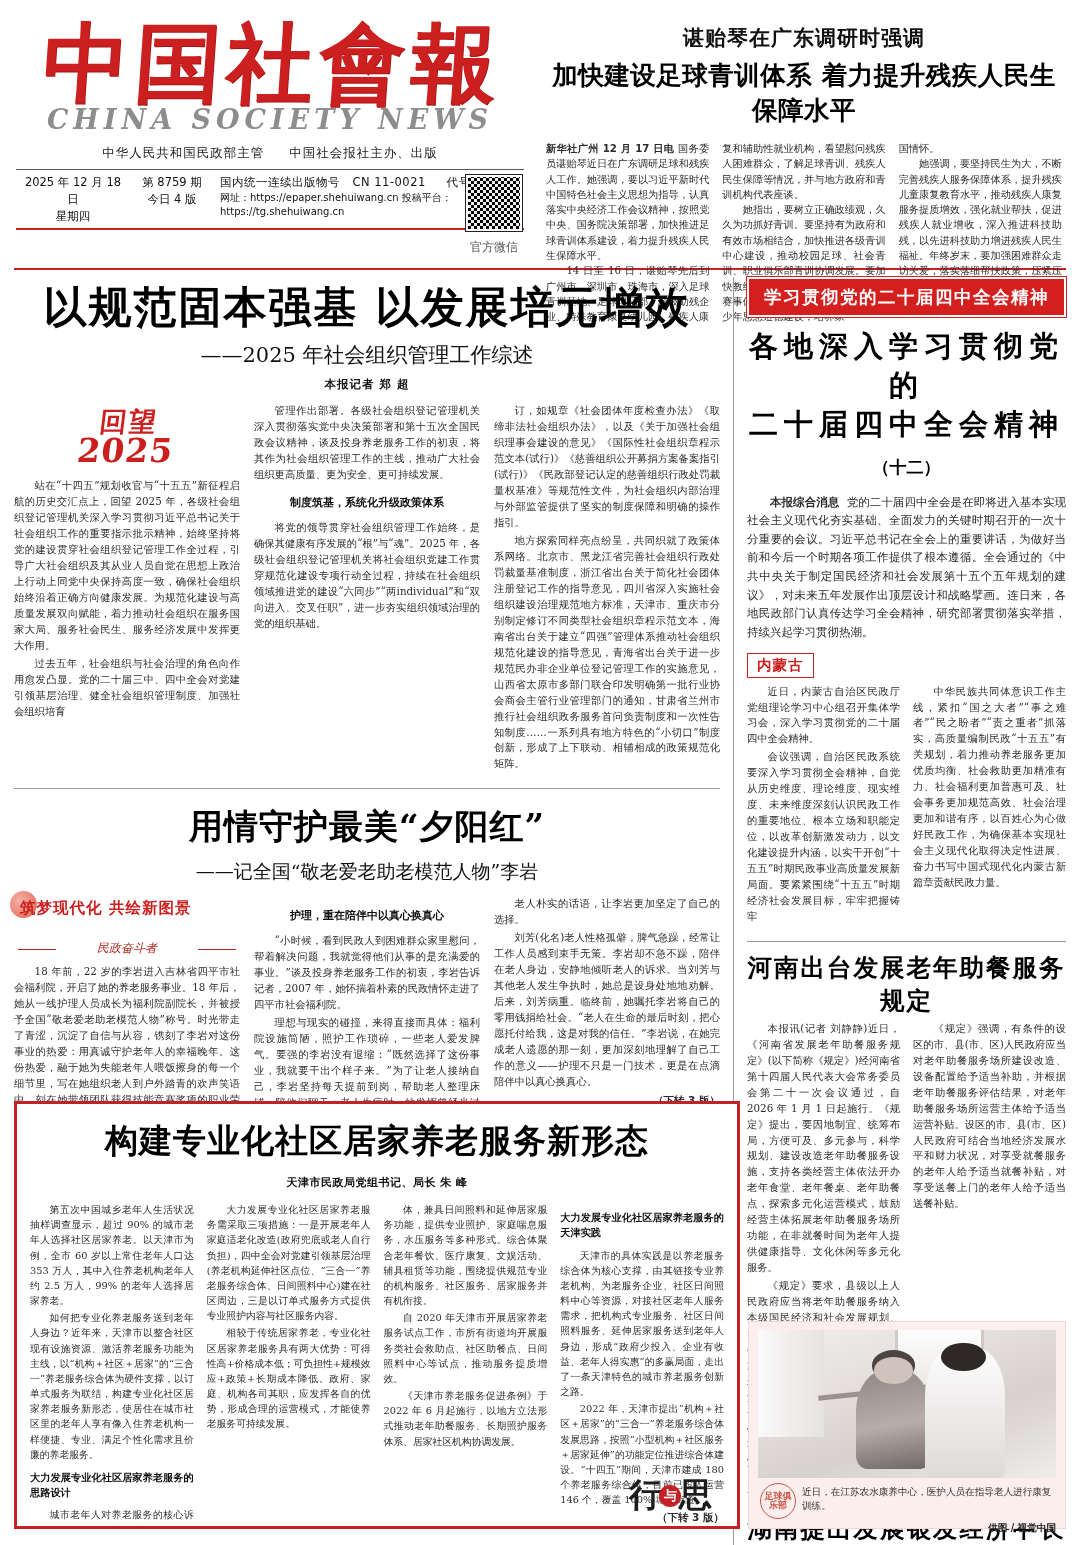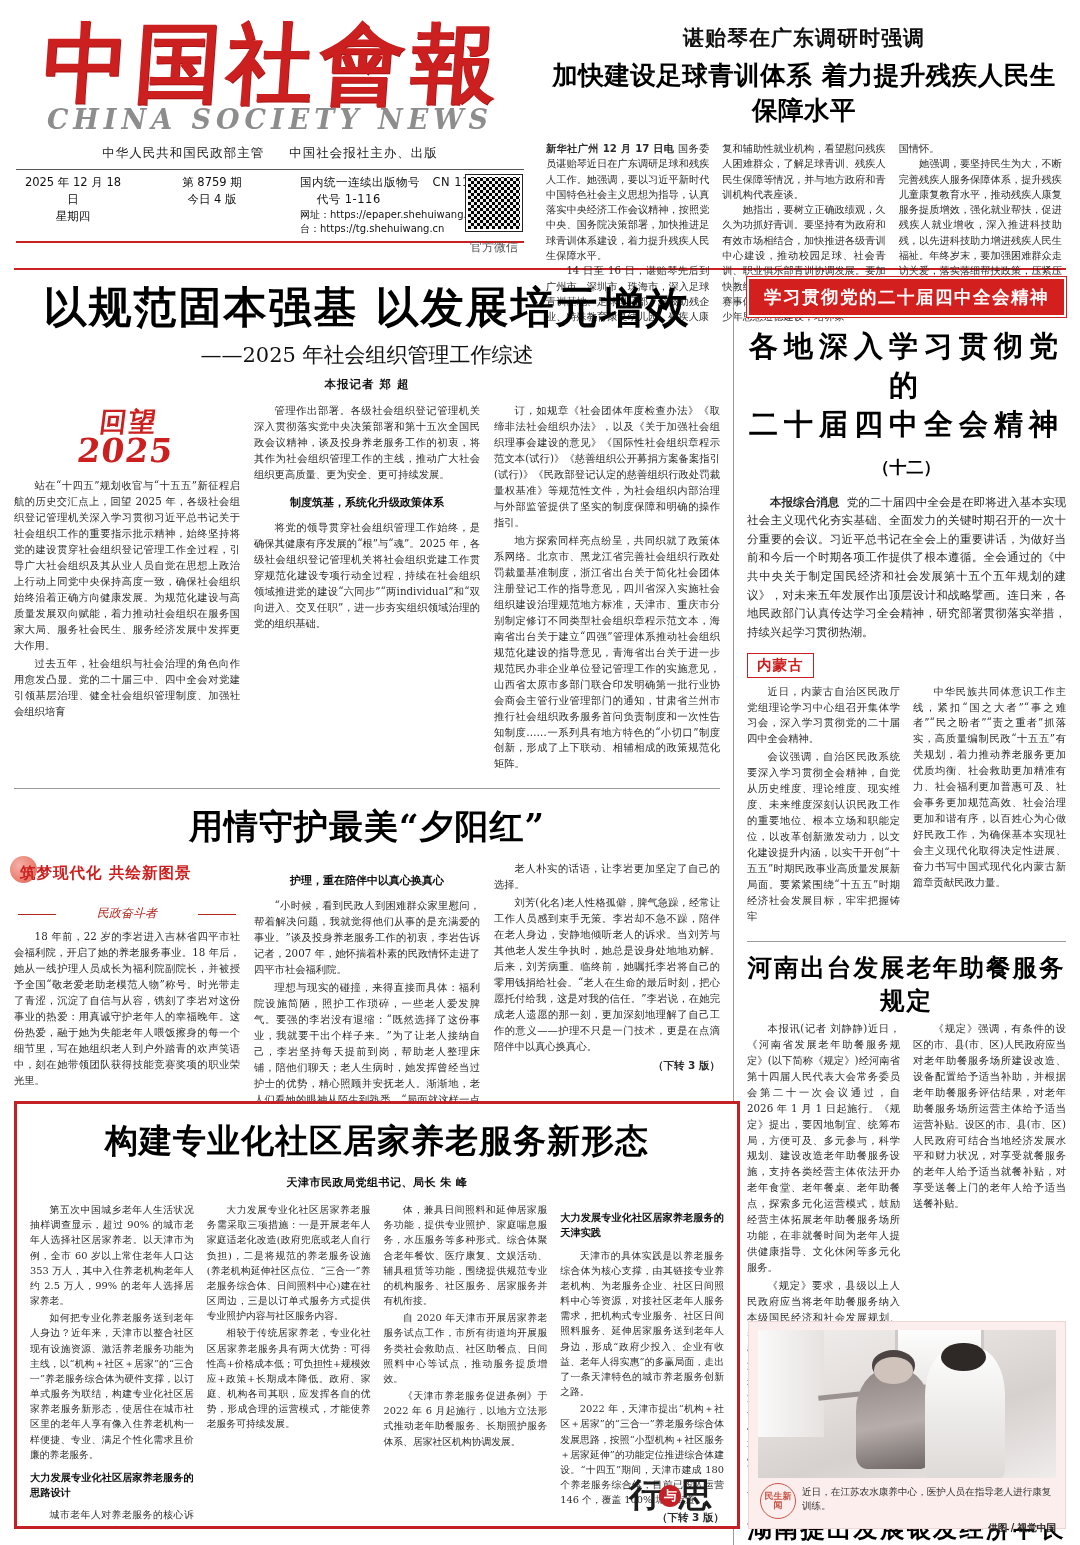--- a/index.html
+++ b/index.html
@@ -32,21 +32,21 @@
   }
   .mast-sub {
     font-family:"DejaVu Serif","Liberation Serif",serif;
     font-size:12.5px; color:#222; text-align:center;
     margin-top:10px; letter-spacing:1px;
   }
   .mast-sub span { margin:0 10px; }
   .mast-rule { border-top:1px solid #555; margin:7px 2px 0 2px; }
   .mast-info {
     display:flex; font-size:11.5px; color:#111;
-    padding-top:4px; line-height:1.45;gap:40px;
+    padding-top:4px; line-height:1.45;
   }
   .mi-col { padding:0 8px; }
   .mi-col.c1 { width:118px; text-align:center; }
   .mi-col.c2 { width:80px; text-align:center; }
   .mi-col.c3 { flex:1; }
   .mi-col.c3 .row1 { letter-spacing:.5px; }
   .mi-col.c3 .row2 { font-size:10px; }
   .mast-rule2 { border-top:2px solid #cc1f1f; margin:4px 2px 0 2px; }
 
   .qr-wrap { position:absolute; right:0; bottom:6px; width:64px; text-align:center; }
@@ -372,20 +372,21 @@
             <p>订，如规章《社会团体年度检查办法》《取缔非法社会组织办法》，以及《关于加强社会组织理事会建设的意见》《国际性社会组织章程示范文本(试行)》《慈善组织公开募捐方案备案指引(试行)》《民政部登记认定的慈善组织行政处罚裁量权基准》等规范性文件，为社会组织内部治理与外部监管提供了坚实的制度保障和明确的操作指引。</p>
             <p>地方探索同样亮点纷呈，共同织就了政策体系网络。北京市、黑龙江省完善社会组织行政处罚裁量基准制度，浙江省出台关于简化社会团体注册登记工作的指导意见，四川省深入实施社会组织建设治理规范地方标准，天津市、重庆市分别制定修订不同类型社会组织章程示范文本，海南省出台关于建立“四强”管理体系推动社会组织规范化建设的指导意见，青海省出台关于进一步规范民办非企业单位登记管理工作的实施意见，山西省太原市多部门联合印发明确第一批行业协会商会主管行业管理部门的通知，甘肃省兰州市推行社会组织政务服务首问负责制度和一次性告知制度……一系列具有地方特色的“小切口”制度创新，形成了上下联动、相辅相成的政策规范化矩阵。</p>
           </div>
         </div>
       </div>
 
       <div class="hr-thin"></div>
 
       <div>
         <div class="feat2-title">用情守护最美“夕阳红”</div>
+        <div class="feat2-sub">——记全国“敬老爱老助老模范人物”李岩</div>
 
         <div class="cols3">
           <div class="col">
             <div class="badge-block">
               <div class="badge-red">筑梦现代化 共绘新图景</div>
               <div class="badge-line">民政奋斗者</div>
             </div>
             <p>18 年前，22 岁的李岩进入吉林省四平市社会福利院，开启了她的养老服务事业。18 年后，她从一线护理人员成长为福利院副院长，并被授予全国“敬老爱老助老模范人物”称号。时光带走了青涩，沉淀了自信与从容，镌刻了李岩对这份事业的热爱：用真诚守护老年人的幸福晚年。这份热爱，融于她为失能老年人喂饭擦身的每一个细节里，写在她组织老人到户外踏青的欢声笑语中，刻在她带领团队获得技能竞赛奖项的职业荣光里。</p>
           </div>
 
@@ -458,21 +459,21 @@
 
     <div class="rb-cols">
       <div class="rb-col">
         <p>第五次中国城乡老年人生活状况抽样调查显示，超过 90% 的城市老年人选择社区居家养老。以天津市为例，全市 60 岁以上常住老年人口达 353 万人，其中入住养老机构老年人约 2.5 万人，99% 的老年人选择居家养老。</p>
         <p>如何把专业化养老服务送到老年人身边？近年来，天津市以整合社区现有设施资源、激活养老服务功能为主线，以“机构＋社区＋居家”的“三合一”养老服务综合体为硬件支撑，以订单式服务为联结，构建专业化社区居家养老服务新形态，使居住在城市社区里的老年人享有像入住养老机构一样便捷、专业、满足个性化需求且价廉的养老服务。</p>
         <div class="rb-sub">大力发展专业化社区居家养老服务的思路设计</div>
         <p>城市老年人对养老服务的核心诉求有三点：一是居家不离老，二是服务专业化，三是价格不贵。四是满足个性化需求。核心是最终养老服务要落到老年人身边，在城市大力发展专业化社区居家养老服务。其核心是超越养老服务机构将服务移至老年人身边，在社区整合构建大型养老服务机构移至老年人身边，以远距离的大型养老机构移至老年人身边，以远距离的大型养老机构移至老年人身边。</p>
       </div>
 
       <div class="rb-col">
-        <p>大力发展专业化社区居家养老服务需采取三项措施：一是开展老年人家庭适老化改造(政府兜底或老人自行负担)，二是将规范的养老服务设施(养老机构延伸社区点位、“三合一”养老服务综合体、日间照料中心)建在社区周边，三是以订单式服务方式提供专业照护内容与社区服务内容。</p>
+        <p>大力发展专业化社区居家养老服务需采取三项措施：一是开展老年人家庭适老化改造(政府兜底或老人自行负担)，四中全会对党建引领基层治理(养老机构延伸社区点位、“三合一”养老服务综合体、日间照料中心)建在社区周边，三是以订单式服务方式提供专业照护内容与社区服务内容。</p>
         <p>相较于传统居家养老，专业化社区居家养老服务具有两大优势：可得性高+价格成本低；可负担性+规模效应+政策+长期成本降低。政府、家庭、机构各司其职，应发挥各自的优势，形成合理的运营模式，才能使养老服务可持续发展。</p>
 
       </div>
 
       <div class="rb-col">
         <p>体，兼具日间照料和延伸居家服务功能，提供专业照护、家庭喘息服务，水压服务等多种形式。综合体聚合老年餐饮、医疗康复、文娱活动、辅具租赁等功能，围绕提供规范专业的机构服务、社区服务、居家服务并有机衔接。</p>
         <p>自 2020 年天津市开展居家养老服务试点工作，市所有街道均开展服务类社会救助点、社区助餐点、日间照料中心等试点，推动服务提质增效。</p>
         <p>《天津市养老服务促进条例》于 2022 年 6 月起施行，以地方立法形式推动老年助餐服务、长期照护服务体系、居家社区机构协调发展。</p>
       </div>
 
@@ -495,19 +496,19 @@
       <div class="ph-win"></div>
       <div class="ph-bar"></div>
       <div class="ph-elder">
         <div class="ph-elder-head"></div>
       </div>
       <div class="ph-nurse">
         <div class="ph-nurse-head"></div>
       </div>
     </div>
     <div class="ph-cap">
-      <span class="ph-seal">民生新闻</span>
+      <span class="ph-seal">足球俱乐部</span>
       <span>近日，在江苏农水康养中心，医护人员在指导老人进行康复训练。</span>
     </div>
     <div class="ph-credit">供图 / 视觉中国</div>
   </div>
 
 </div>
 
 </body></html>

